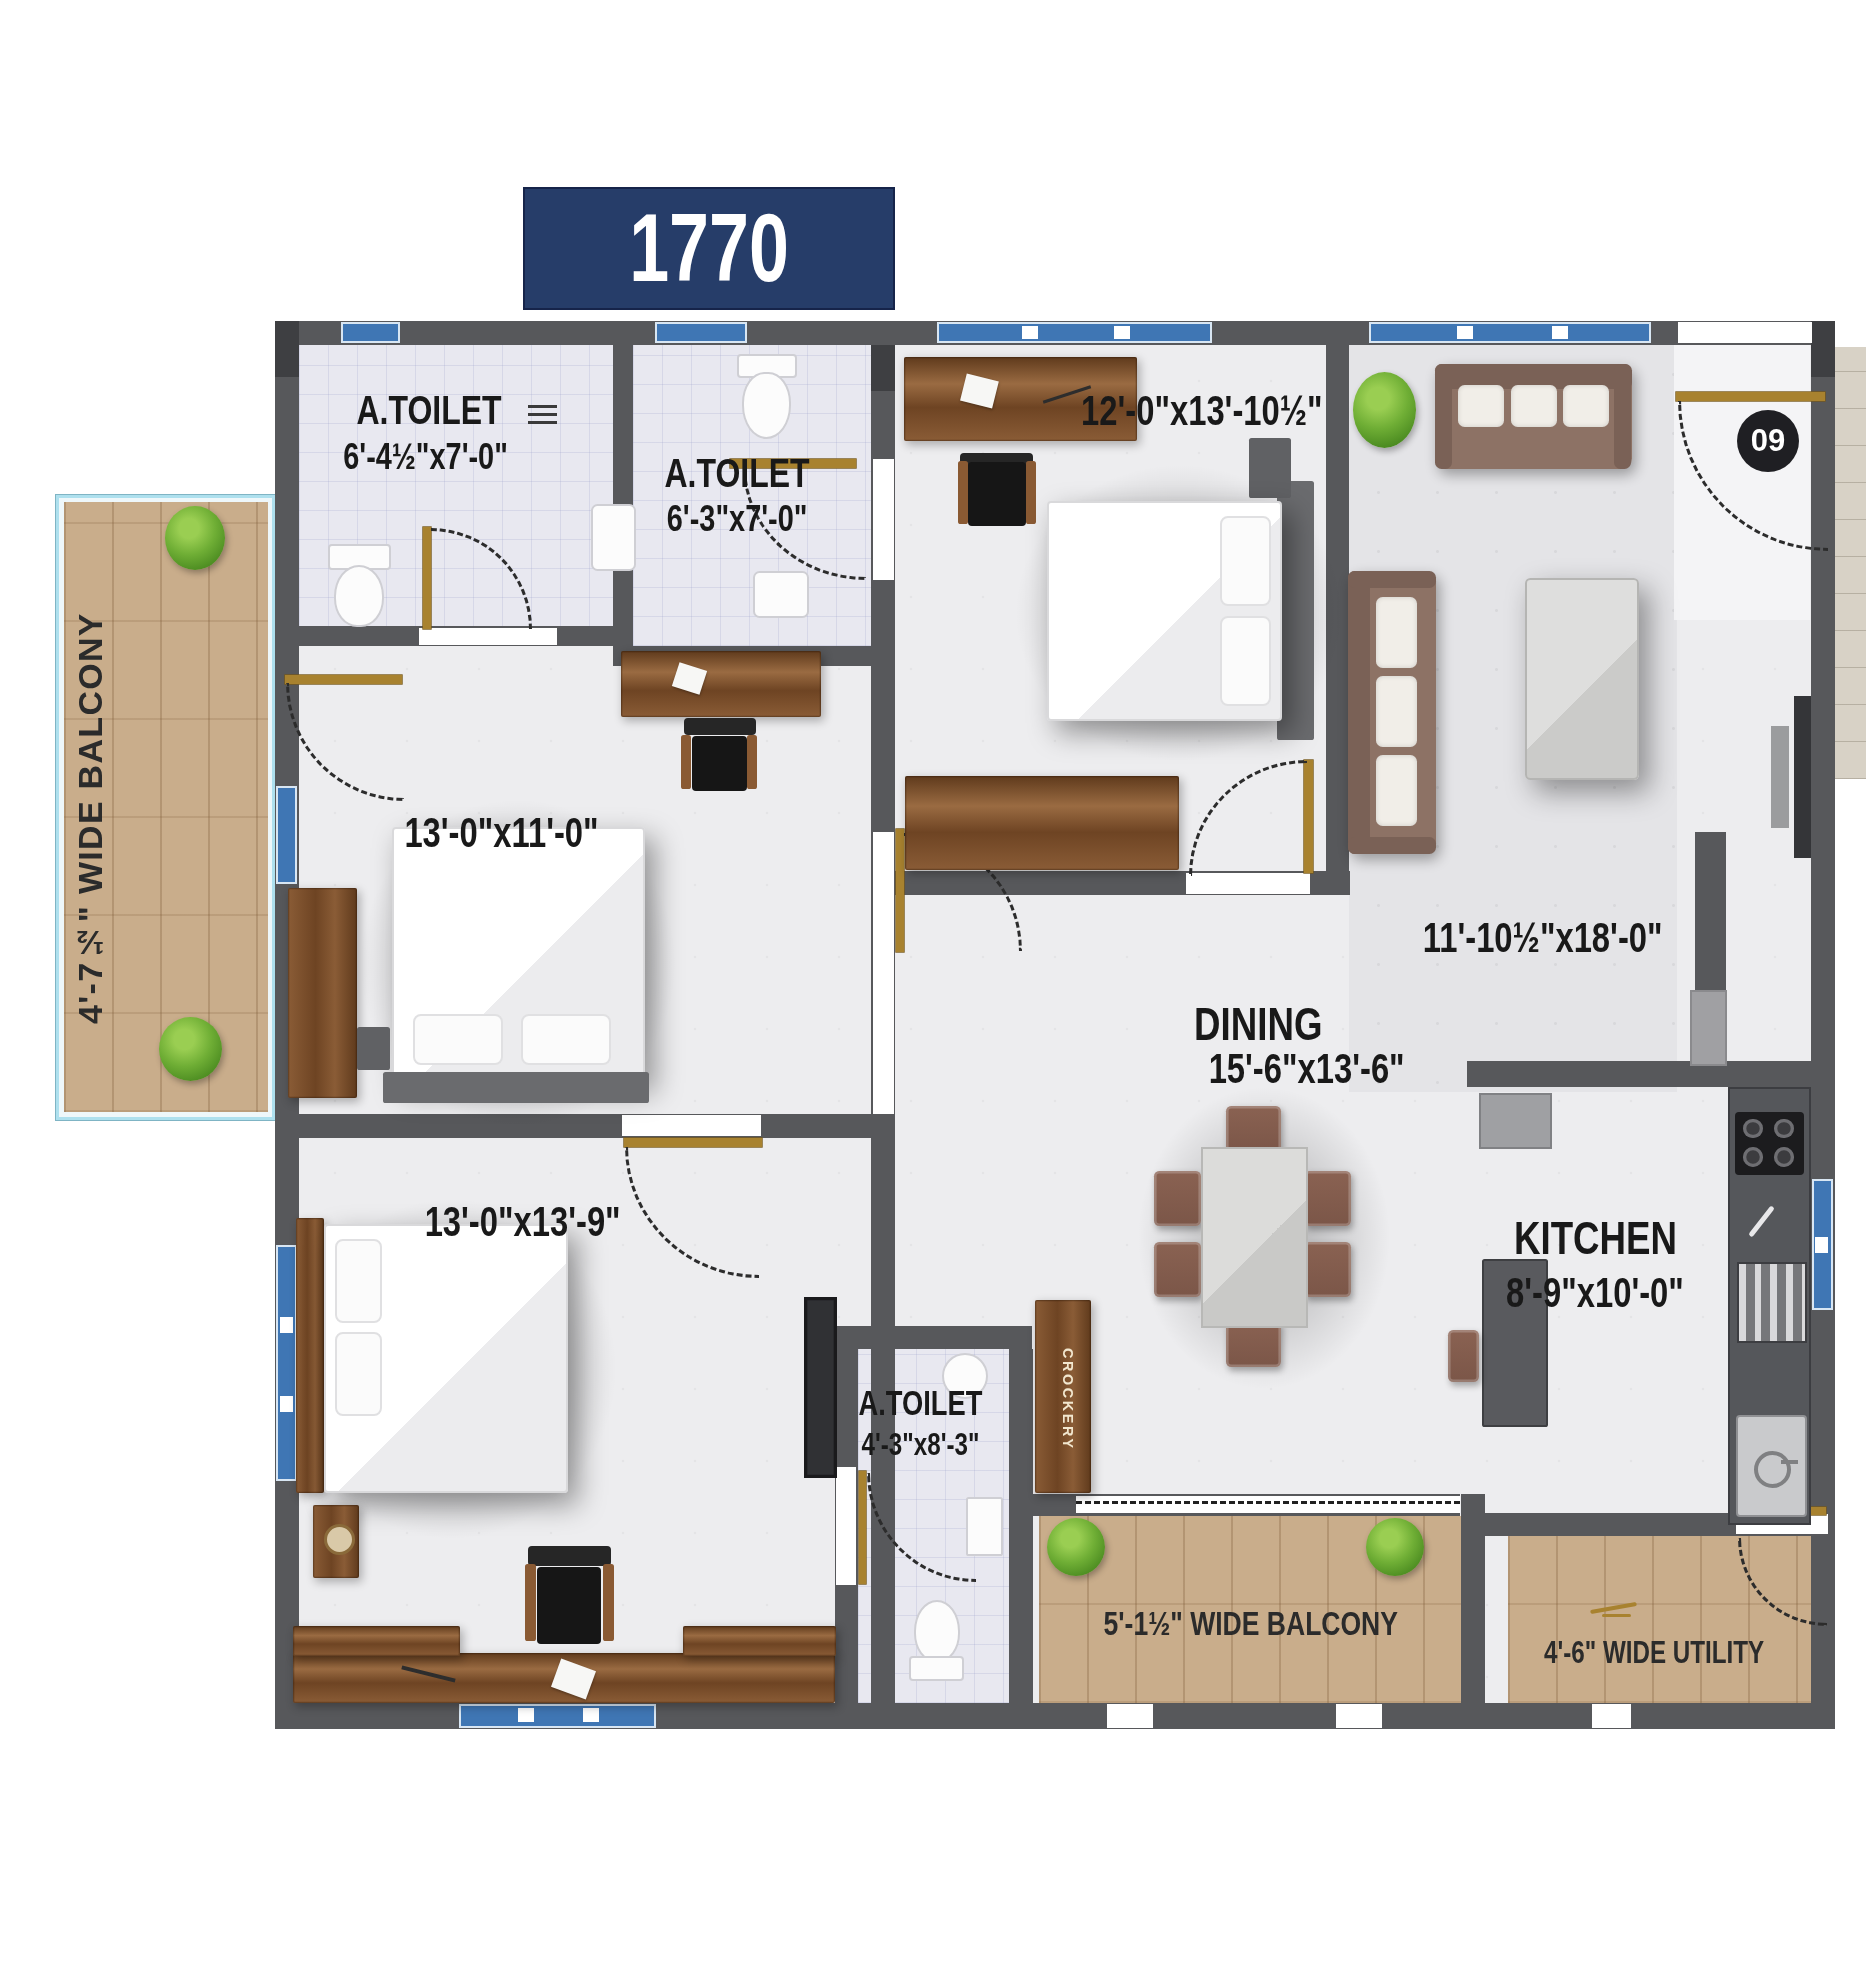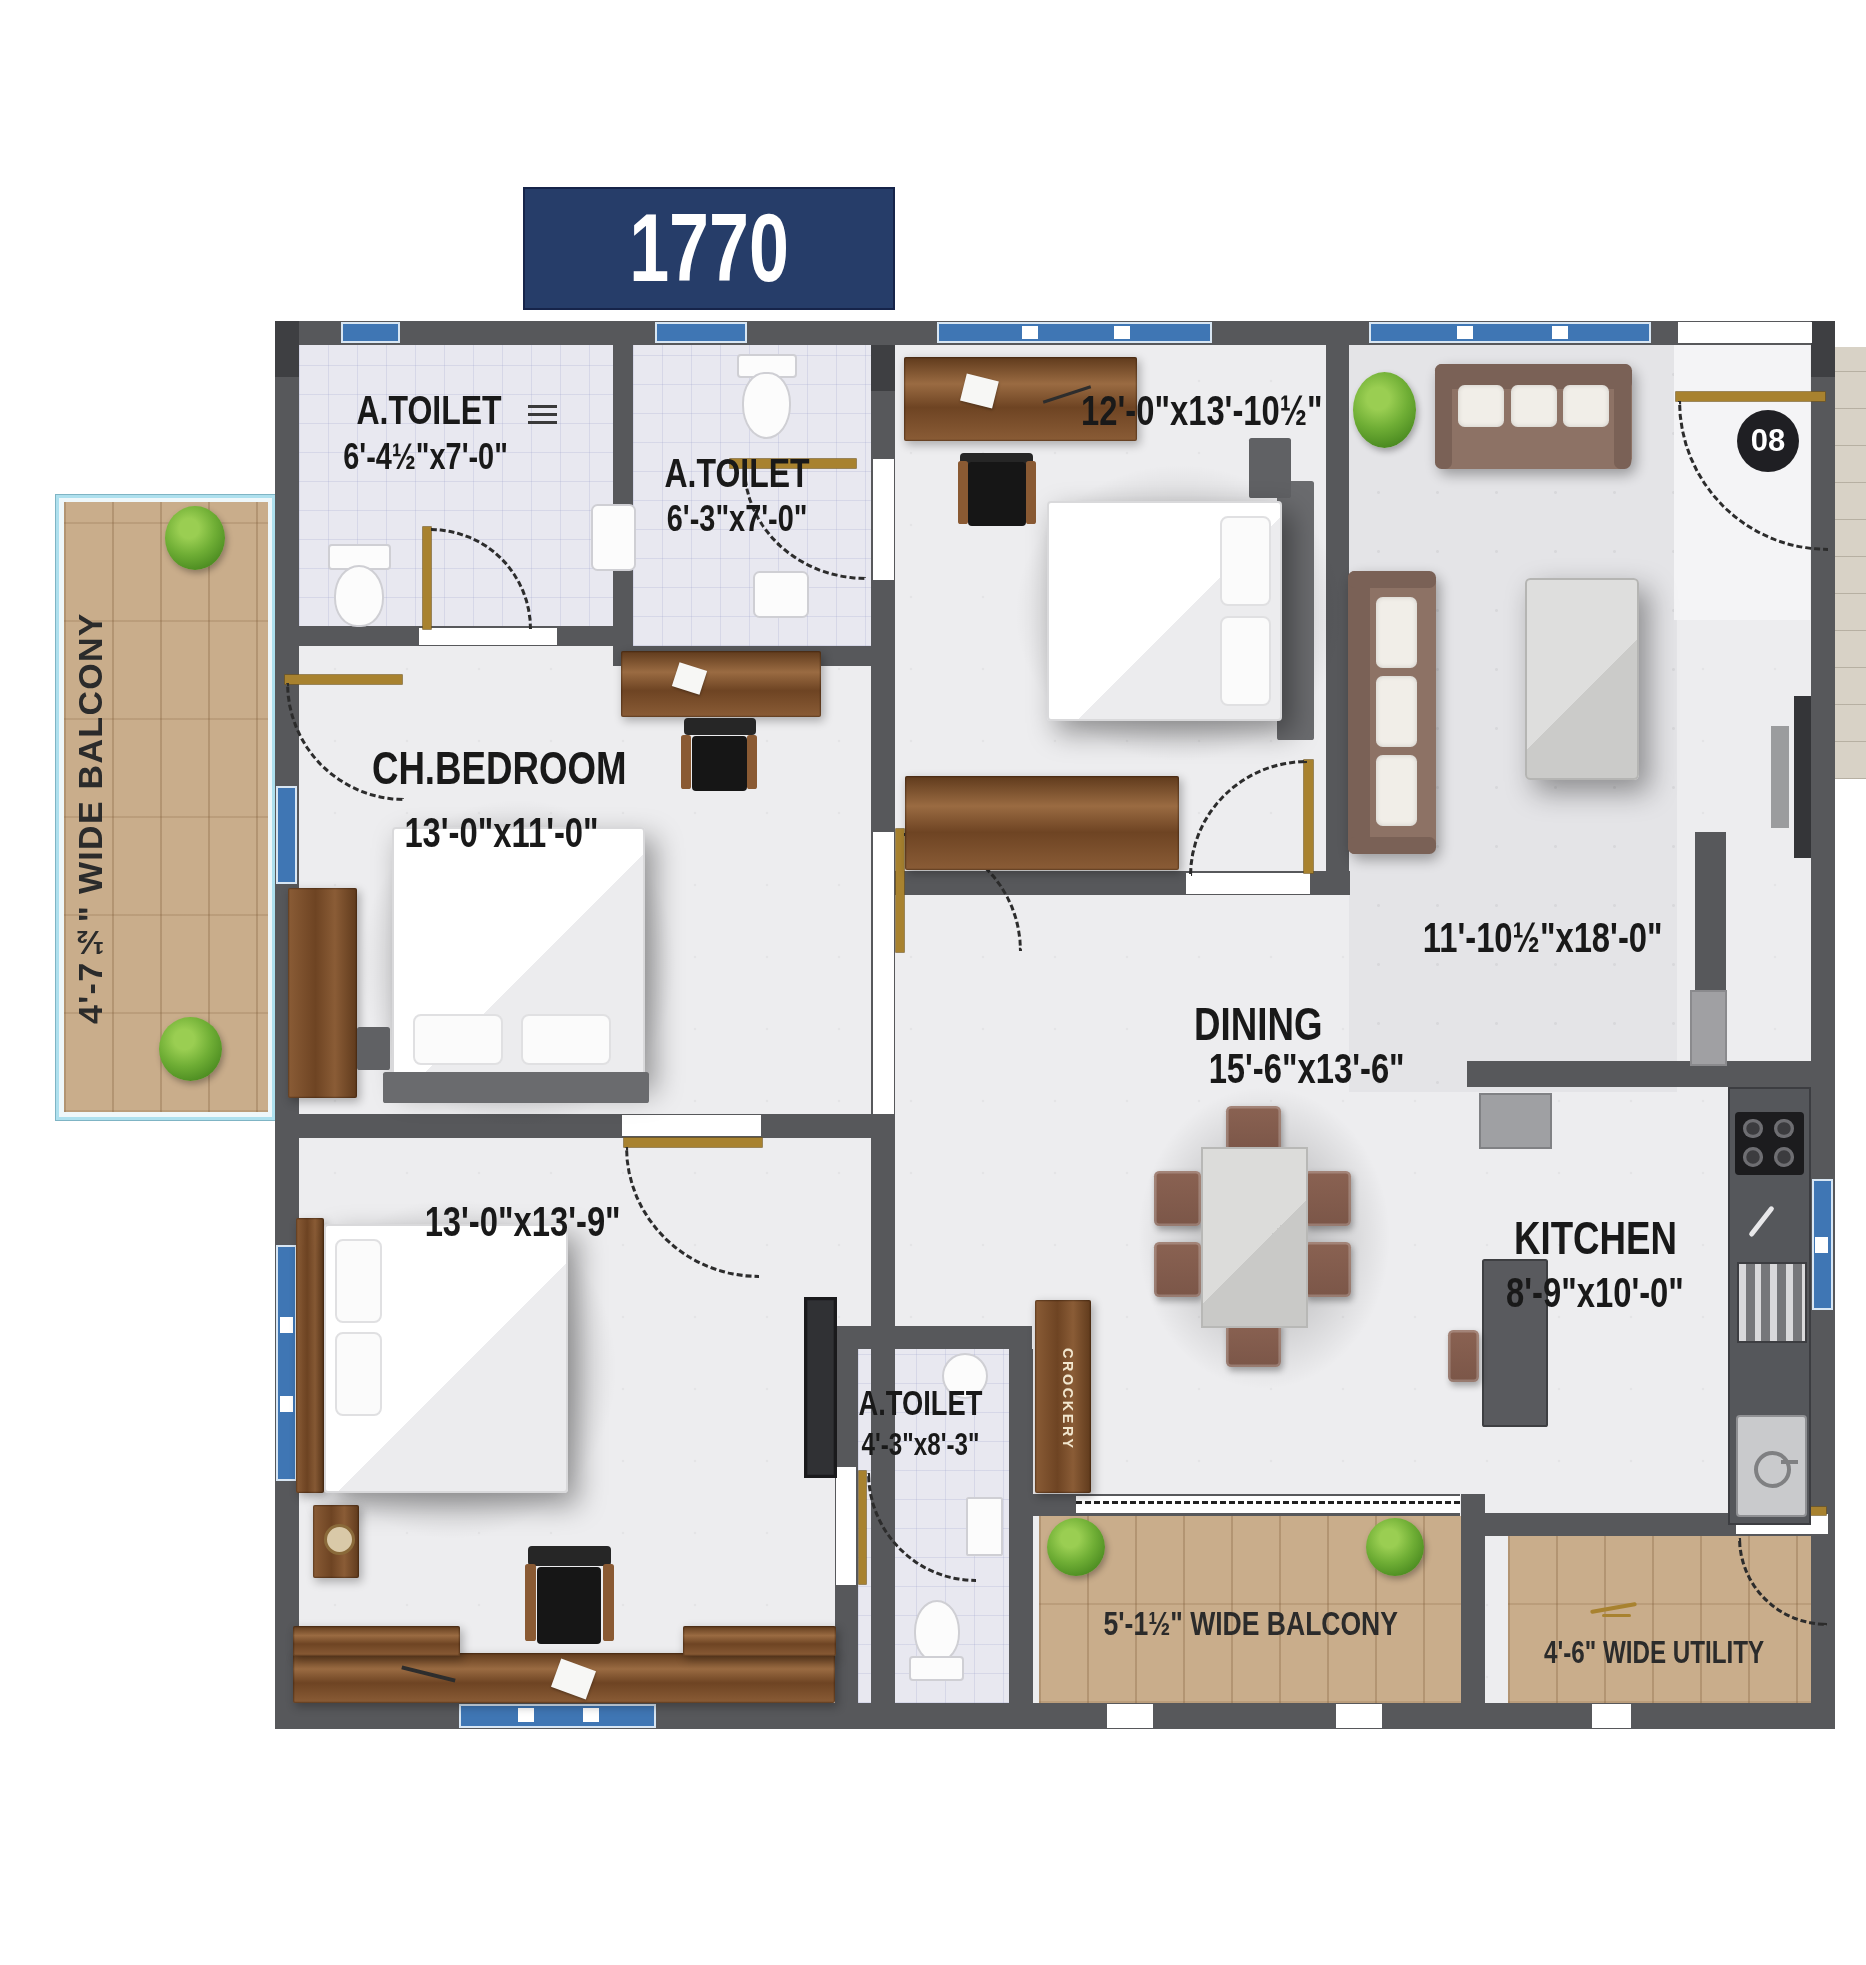--- a/index.html
+++ b/index.html
@@ -158,21 +158,21 @@
   </div>
   <div class="win" style="left:1812px;top:1179px;width:21px;height:131px;">
     <div class="mull" style="left:3.3px;top:58px;width:13px;height:15.7px;"></div>
   </div>
   <div class="gap" style="left:1107px;top:1704px;width:46px;height:23.6px;"></div>
   <div class="gap" style="left:1336px;top:1704px;width:46px;height:23.6px;"></div>
   <div class="gap" style="left:1592px;top:1704px;width:39px;height:23.6px;"></div>
 
   <div class="leaf" style="left:1676px;top:392px;width:149px;height:9.2px;"></div>
   <div class="arc-bl" style="left:1678px;top:401px;width:147px;height:147px;"></div>
-  <div class="badge" style="left:1737px;top:410px;width:62px;height:62px;font-size:31px;line-height:62px;">08</div>
+  <div class="badge" style="left:1737px;top:410px;width:62px;height:62px;font-size:31px;line-height:62px;">09</div>
 
   <div class="leaf" style="left:423px;top:527px;width:7.9px;height:102px;"></div>
   <div class="arc-tr" style="left:431px;top:528px;width:98px;height:98px;"></div>
 
   <div class="leaf" style="left:730px;top:459px;width:126px;height:8.5px;"></div>
   <div class="arc-bl" style="left:743px;top:467px;width:120px;height:110px;"></div>
 
   <div class="leaf" style="left:285px;top:675px;width:117px;height:8.5px;"></div>
   <div class="arc-bl" style="left:286px;top:683px;width:115px;height:115px;"></div>
 
@@ -310,21 +310,20 @@
   <div class="abs" style="left:1602px;top:1614px;width:29px;height:3.3px;background:#a8822f;border-radius:2px;"></div>
 
   <div class="lbl rname" style="left:265px;top:390px;width:328px;font-size:41px;"><span>A.TOILET</span></div>
   <div class="lbl rdims" style="left:262px;top:438px;width:328px;font-size:37px;"><span>6'-4½"x7'-0"</span></div>
 
   <div class="lbl rname" style="left:573px;top:453px;width:328px;font-size:41px;"><span>A.TOILET</span></div>
   <div class="lbl rdims" style="left:573px;top:500px;width:328px;font-size:37px;"><span>6'-3"x7'-0"</span></div>
 
   <div class="lbl rdims" style="left:1038px;top:390px;width:328px;"><span>12'-0"x13'-10½"</span></div>
 
-  <div class="lbl rname" style="left:335px;top:744px;width:328px;"><span>CH.BEDROOM</span></div>
   <div class="lbl rdims" style="left:337px;top:812px;width:328px;"><span>13'-0"x11'-0"</span></div>
 
   <div class="lbl rdims" style="left:359px;top:1201px;width:328px;"><span>13'-0"x13'-9"</span></div>
 
   <div class="lbl rdims" style="left:1379px;top:917px;width:328px;"><span>11'-10½"x18'-0"</span></div>
 
   <div class="lbl rname" style="left:1094px;top:1000px;width:328px;"><span>DINING</span></div>
   <div class="lbl rdims" style="left:1143px;top:1048px;width:328px;"><span>15'-6"x13'-6"</span></div>
 
   <div class="lbl rname" style="left:1431px;top:1214px;width:328px;"><span>KITCHEN</span></div>

